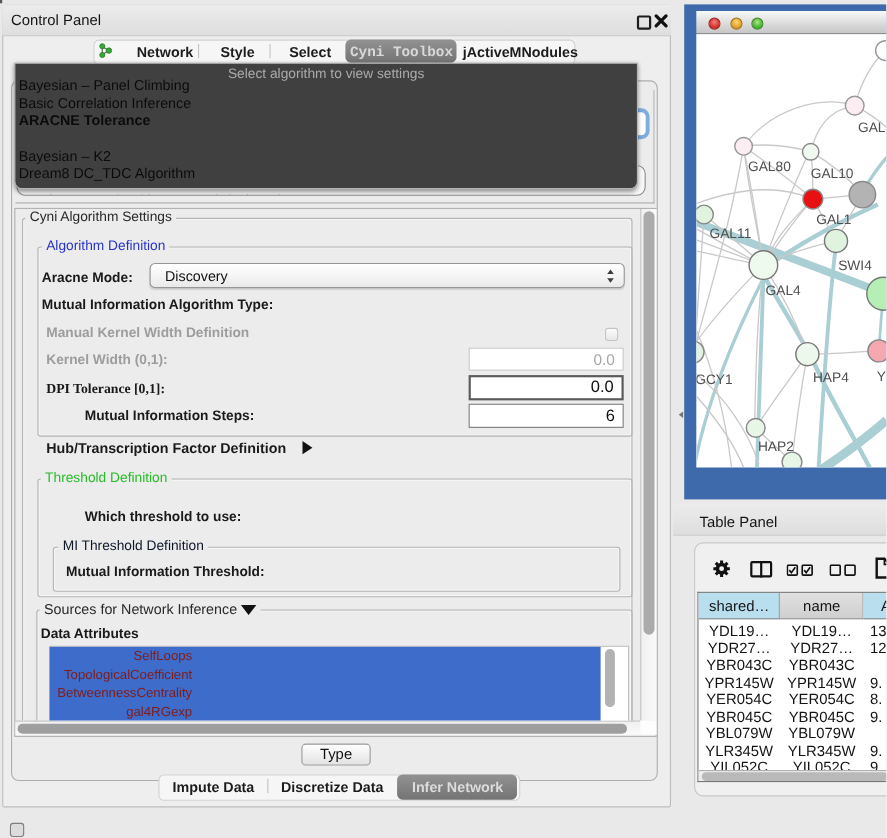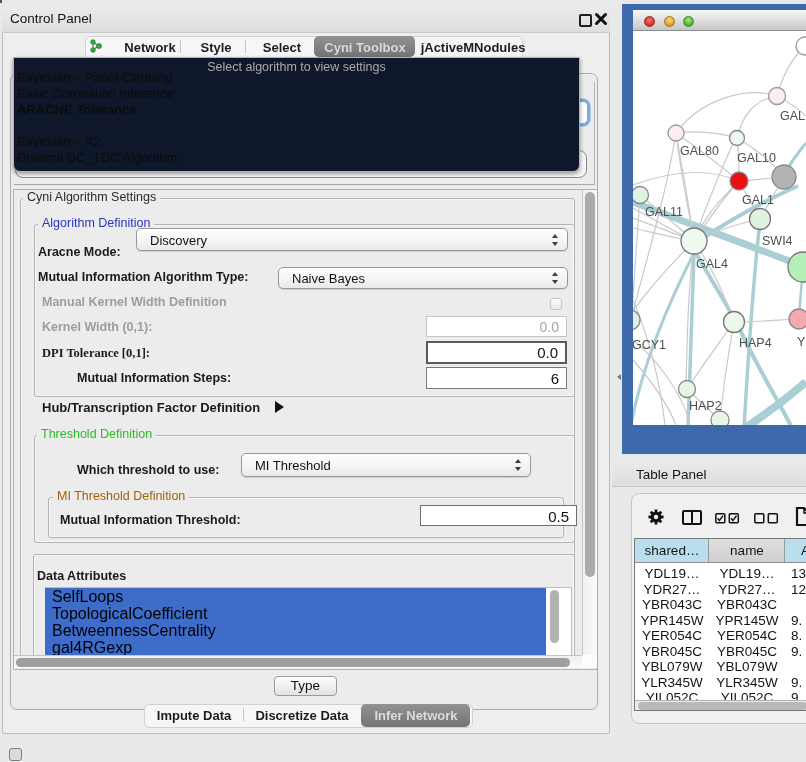--- a/index.html
+++ b/index.html
@@ -45,21 +45,21 @@
   <circle cx="4" cy="3" r="2.3" fill="#3aa83a" stroke="#1c7a1c" stroke-width="0.7"></circle>
   <circle cx="10" cy="7" r="2.5" fill="#3aa83a" stroke="#1c7a1c" stroke-width="0.7"></circle>
   <circle cx="4" cy="11" r="2.3" fill="#3aa83a" stroke="#1c7a1c" stroke-width="0.7"></circle>
 </svg>
 <div class="tabtxt" style="left:136px;top:40px;margin-left:14px;">Network</div>
 <div class="sep" style="left:180px;top:40px;height:13px;"></div>
 <div class="tabtxt" style="left:216px;top:40px;">Style</div>
 <div class="sep" style="left:245px;top:40px;height:13px;"></div>
 <div class="tabtxt" style="left:282px;top:40px;">Select</div>
 <div class="abs" style="left:314px;top:36px;width:101px;height:21px;border-radius:5px;background:linear-gradient(#929292,#747474);"></div>
-<div class="tabtxt" style="left:365px;top:40px;color:#d9d9d9;">Cyni Toolbox</div>
+<div class="tabtxt" style="left:365px;top:40px;color:#d9d9d9;font-family:Liberation Mono, monospace;">Cyni Toolbox</div>
 <div class="tabtxt" style="left:473px;top:40px;">jActiveMNodules</div>
 
 <div class="abs" style="left:10px;top:73px;width:588px;height:637px;border:1px solid #adadad;border-radius:7px;background:#ececec;box-sizing:border-box;"></div>
 
 <div class="abs" style="left:594px;top:82px;width:1px;height:103px;background:#b5b5b5;"></div>
     <div class="abs" style="left:14px;top:184px;width:581px;height:1px;background:#a9a9a9;"></div>
 <div class="abs" style="left:520px;top:101px;width:68px;height:23px;border-radius:5px;background:#fff;border:1px solid #7aa9dc;box-shadow:0 0 0 2.5px rgba(97,156,219,.8);box-sizing:border-box;"></div>
 <div class="abs" style="left:15px;top:150px;width:572px;height:28px;border:1.5px solid #8a8a8a;border-radius:8px;background:#f7f7f7;box-sizing:border-box;overflow:hidden;">
   <div style="position:absolute;left:14px;top:22.5px;font-size:13px;color:#444;">gal4RGexp.algorithm to set default node</div>
 </div>
@@ -76,32 +76,27 @@
 <div class="abs" id="vp" style="left:14px;top:184px;width:568px;height:471px;overflow:hidden;">
 <div class="abs" style="left:0;top:0;width:568px;height:520px;">
 
   <div class="gbox" style="left:6px;top:14px;width:553px;height:520px;"></div>
   <div class="gtitle" style="left:9px;top:6px;">Cyni Algorithm Settings</div>
 
   <div class="gbox" style="left:20px;top:40px;width:539px;height:171px;"></div>
   <div class="gtitle" style="left:24px;top:32px;color:#2a35c8;">Algorithm Definition</div>
 
   <div class="lbl" style="left:24px;top:61px;">Aracne Mode:</div>
-  <div class="combo" style="left:122px;top:44px;width:430px;height:21px;">
+  <div class="combo" style="left:122px;top:55px;width:430px;height:21px;">
           <span class="ct">Discovery</span>
     <i class="arr up" style="right:9px;top:4.5px;"></i>
           <i class="arr dn" style="right:9px;bottom:4.5px;"></i>
         </div>
 
   <div class="lbl" style="left:24px;top:86px;">Mutual Information Algorithm Type:</div>
-  <div class="combo" style="left:264px;top:83px;width:288px;height:20px;">
-          <span class="ct">Naive Bayes</span>
-    <i class="arr up" style="right:9px;top:4px;"></i>
-          <i class="arr dn" style="right:9px;bottom:4px;"></i>
-        </div>
 
   <div class="lbl dis" style="left:28px;top:111px;">Manual Kernel Width Definition</div>
   <div class="abs" style="left:536px;top:113.5px;width:12px;height:12px;border:1px solid #c5c5c5;border-radius:3px;background:linear-gradient(#fdfdfd,#e7e7e7);box-sizing:border-box;"></div>
 
   <div class="lbl dis" style="left:28px;top:136px;">Kernel Width (0,1):</div>
   <div class="inp" style="left:412px;top:132px;width:141px;height:21px;border:1px solid #c6c6c6;box-sizing:border-box;">
           <span style="color:#a6a6a6;">0.0</span>
         </div>
 
   <div class="lbl" style="left:28px;top:161.5px;font-family:Liberation Serif, serif;">DPI Tolerance [0,1]:</div>
@@ -114,53 +109,46 @@
           <span>6</span>
         </div>
 
   <div class="lbl" style="left:28px;top:216px;font-size:13px;">Hub/Transcription Factor Definition</div>
   <div class="abs" style="left:261px;top:216.5px;width:0;height:0;border-top:6px solid transparent;border-bottom:6px solid transparent;border-left:9px solid #111;"></div>
 
   <div class="gbox" style="left:20px;top:250.5px;width:539px;height:106px;"></div>
   <div class="gtitle" style="left:23px;top:242.5px;color:#28bd28;">Threshold Definition</div>
 
   <div class="lbl" style="left:63px;top:278.5px;">Which threshold to use:</div>
-  <div class="combo" style="left:227px;top:269px;width:288px;height:22px;">
-          <span class="ct">MI Threshold</span>
-    <i class="arr up" style="right:9px;top:5px;"></i>
-          <i class="arr dn" style="right:9px;bottom:5px;"></i>
-        </div>
 
   <div class="gbox" style="left:33.5px;top:312.5px;width:514px;height:39.5px;"></div>
-  <div class="gtitle" style="left:39px;top:304.5px;color:#a16207;">MI Threshold Definition</div>
+  <div class="gtitle" style="left:39px;top:304.5px;color:#0f172a;">MI Threshold Definition</div>
   <div class="lbl" style="left:46px;top:328.5px;">Mutual Information Threshold:</div>
-  <div class="inp" style="left:406px;top:321px;width:157px;height:21px;border:1.5px solid #6f6f6f;box-sizing:border-box;font-size:15px;">
-          <span>0.5</span>
-        </div>
 
   <div class="gbox" style="left:19px;top:369.5px;width:540px;height:150px;"></div>
+  <div class="gtitle" style="left:22px;top:361.5px;font-size:13px;">Sources for Network Inference <span style="display:inline-block;width:0;height:0;border-left:7px solid transparent;border-right:7px solid transparent;border-top:9px solid #111;vertical-align:-1px;"></span></div>
 
   <div class="lbl" style="left:23px;top:385px;">Data Attributes</div>
   <div class="abs" style="left:31px;top:403px;width:527px;height:116px;background:#fff;border:1px solid #bdbdbd;box-sizing:border-box;"></div>
   <div class="abs" style="left:31px;top:404px;width:501px;height:115px;background:#3d6ccb;"></div>
-  <div class="abs" style="left:38px;top:403.5px;font-size:16px;color:#000000;line-height:17px;">SelfLoops<br>TopologicalCoefficient<br>BetweennessCentrality<br>gal4RGexp</div>
+  <div class="abs" style="left:38px;top:403.5px;font-size:12px;color:#7f1d1d;line-height:17px;text-align:right;">SelfLoops<br>TopologicalCoefficient<br>BetweennessCentrality<br>gal4RGexp</div>
   <div class="abs" style="left:535.5px;top:406px;width:9px;height:53px;background:#b2b2b2;border-radius:4.5px;"></div>
 </div>
 </div>
 
 <div class="abs" style="left:274px;top:676px;width:63px;height:20px;border:1px solid #9b9b9b;border-radius:4px;background:linear-gradient(#fefefe,#e3e3e3);box-sizing:border-box;text-align:center;font-size:13.5px;color:#111;line-height:18px;">Type</div>
 
 <div class="abs" style="left:144px;top:704px;width:327px;height:22px;background:#f6f6f6;border:1px solid #d2d2d2;border-radius:5px;"></div>
 <div class="tabtxt" style="left:194px;top:708px;">Impute Data</div>
 <div class="sep" style="left:243px;top:708px;height:13px;"></div>
 <div class="tabtxt" style="left:302px;top:708px;">Discretize Data</div>
 <div class="abs" style="left:361px;top:703.5px;width:109px;height:23px;border-radius:5px;background:linear-gradient(#929292,#747474);"></div>
 <div class="tabtxt" style="left:416px;top:708px;color:#dcdcdc;">Infer Network</div>
 
-<div class="abs" style="left:13px;top:57px;width:567px;height:115px;background:#0f172a;border:1px solid #b5b5b5;border-radius:0 0 7px 7px;box-shadow:0 2px 4px rgba(0,0,0,.4);box-sizing:border-box;">
+<div class="abs" style="left:13px;top:57px;width:567px;height:115px;background:#404040;border:1px solid #b5b5b5;border-radius:0 0 7px 7px;box-shadow:0 2px 4px rgba(0,0,0,.4);box-sizing:border-box;">
   <div style="position:absolute;left:0;right:0;top:2px;text-align:center;font-size:12.5px;color:#aaaaaa;">Select algorithm to view settings</div>
 </div>
 <div class="pitem" style="top:70px;">Bayesian – Panel Climbing</div>
 <div class="pitem" style="top:86px;">Basic Correlation Inference</div>
 <div class="pitem" style="top:102px;font-weight:bold;">ARACNE Tolerance</div>
 <div class="pitem" style="top:134px;">Bayesian – K2</div>
 <div class="pitem" style="top:150px;">Dream8 DC_TDC Algorithm</div>
 
 <div class="abs" style="left:617px;top:374px;width:0;height:0;border-top:3px solid transparent;border-bottom:3px solid transparent;border-right:4px solid #777;"></div>
 

